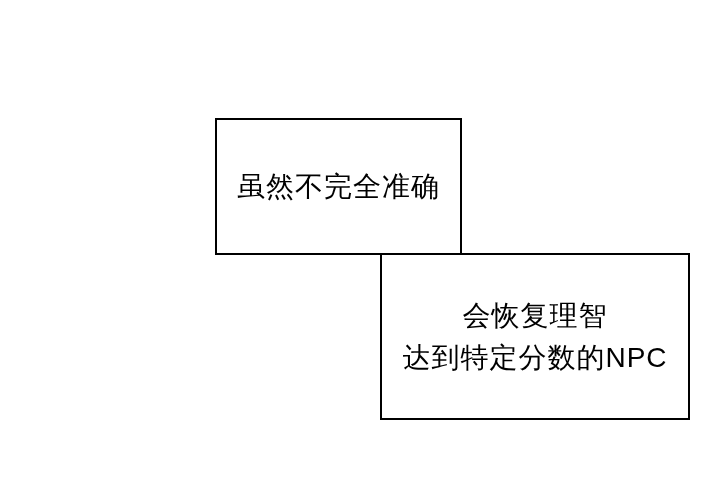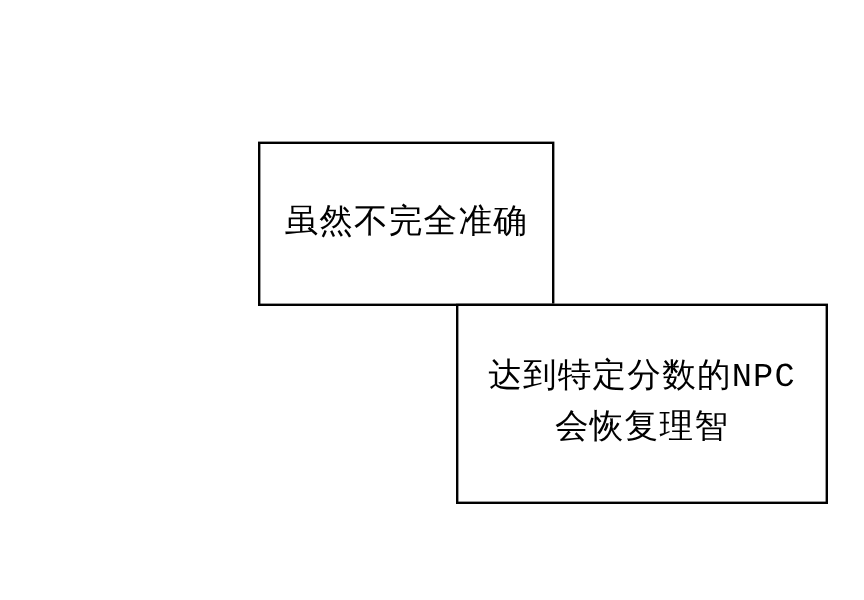--- a/index.html
+++ b/index.html
@@ -9,21 +9,20 @@
     height: 500px;
     background: #ffffff;
     overflow: hidden;
     font-family: "Liberation Sans", "DejaVu Sans", sans-serif;
   }
   .canvas {
     position: relative;
     width: 720px;
     height: 500px;
     background: #ffffff;
-    font-family: Liberation Mono, monospace;
   }
   .speech-box {
     position: absolute;
     box-sizing: border-box;
     background: #ffffff;
     border: 2px solid #000000;
     display: flex;
     flex-direction: column;
     align-items: center;
     justify-content: center;
@@ -56,17 +55,17 @@
 </head>
 <body>
 
 <div class="canvas">
 
   <div class="speech-box box-1">
     <div class="line">虽然不完全准确</div>
   </div>
 
   <div class="speech-box box-2">
+    <div class="line">会恢复理智</div>
     <div class="line">达到特定分数的NPC</div>
-    <div class="line">会恢复理智</div>
   </div>
 
 </div>
 
 </body></html>

